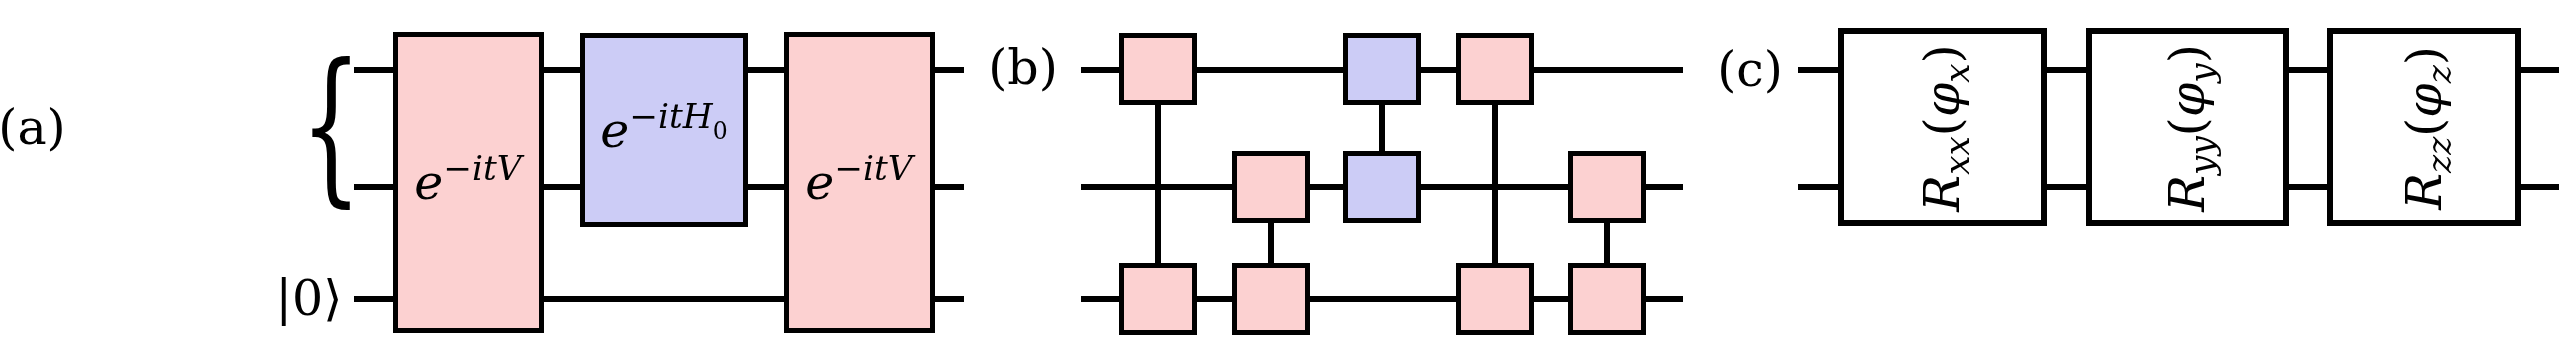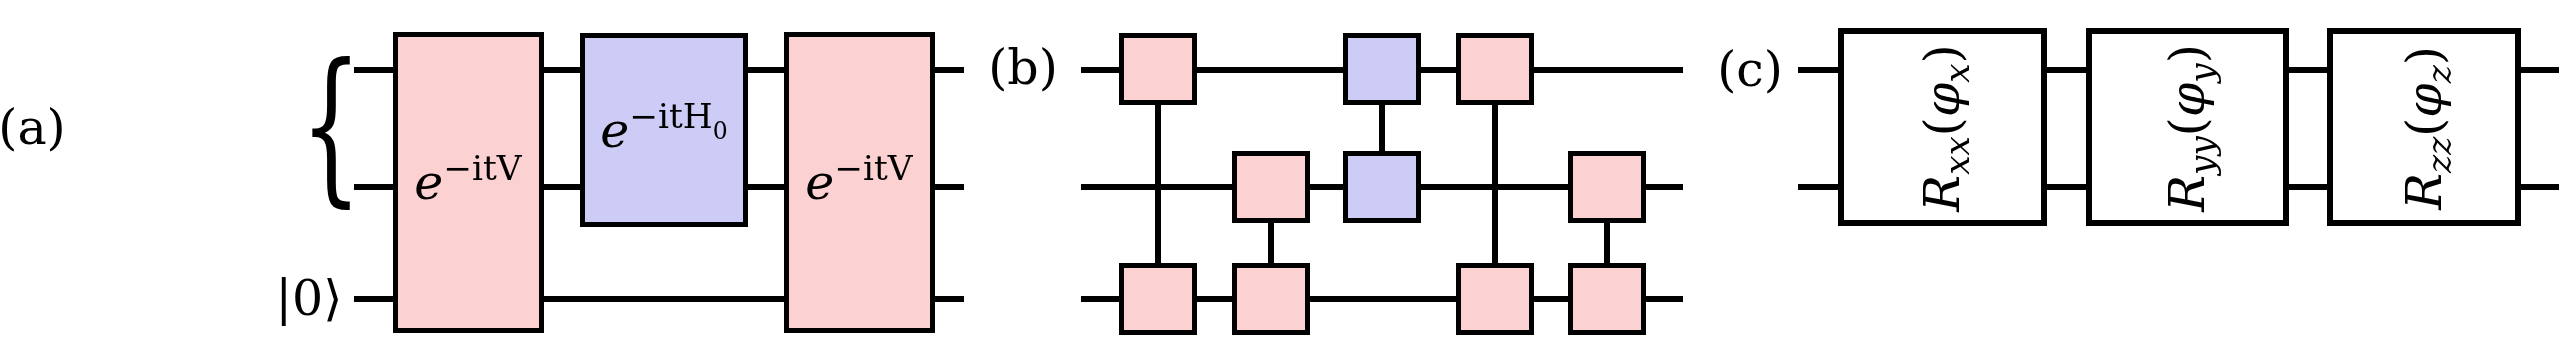--- a/index.html
+++ b/index.html
@@ -10,21 +10,21 @@
   .wire,.conn{position:absolute;background:#000000;}
   .gate{position:absolute;box-sizing:border-box;border:5.5px solid #000000;}
   .gate.bw8{border-width:6.3px;}
   .mlabel{
     position:absolute;transform:translate(-50%,-50%);
     white-space:nowrap;line-height:1;font-size:49px;color:#000;
   }
   .mlabel.rot{transform:translate(-50%,-50%) rotate(-90deg);}
   .k-it{font-style:italic;}
   .k-up{font-style:normal;}
-  .k-sup{font-size:70%;position:relative;top:-0.55em;}
+  .k-sup{font-style:italic;font-size:70%;position:relative;top:-0.55em;}
   .k-sub{font-style:italic;font-size:70%;position:relative;top:0.28em;}
   .k-ss{font-style:normal;font-size:48%;position:relative;top:-0.33em;}
   .brace{
     position:absolute;transform:translate(-50%,-52%) scaleX(0.58);
     font-size:167px;line-height:1;color:#000;
   }
 </style>
 </head>
 <body>
 

